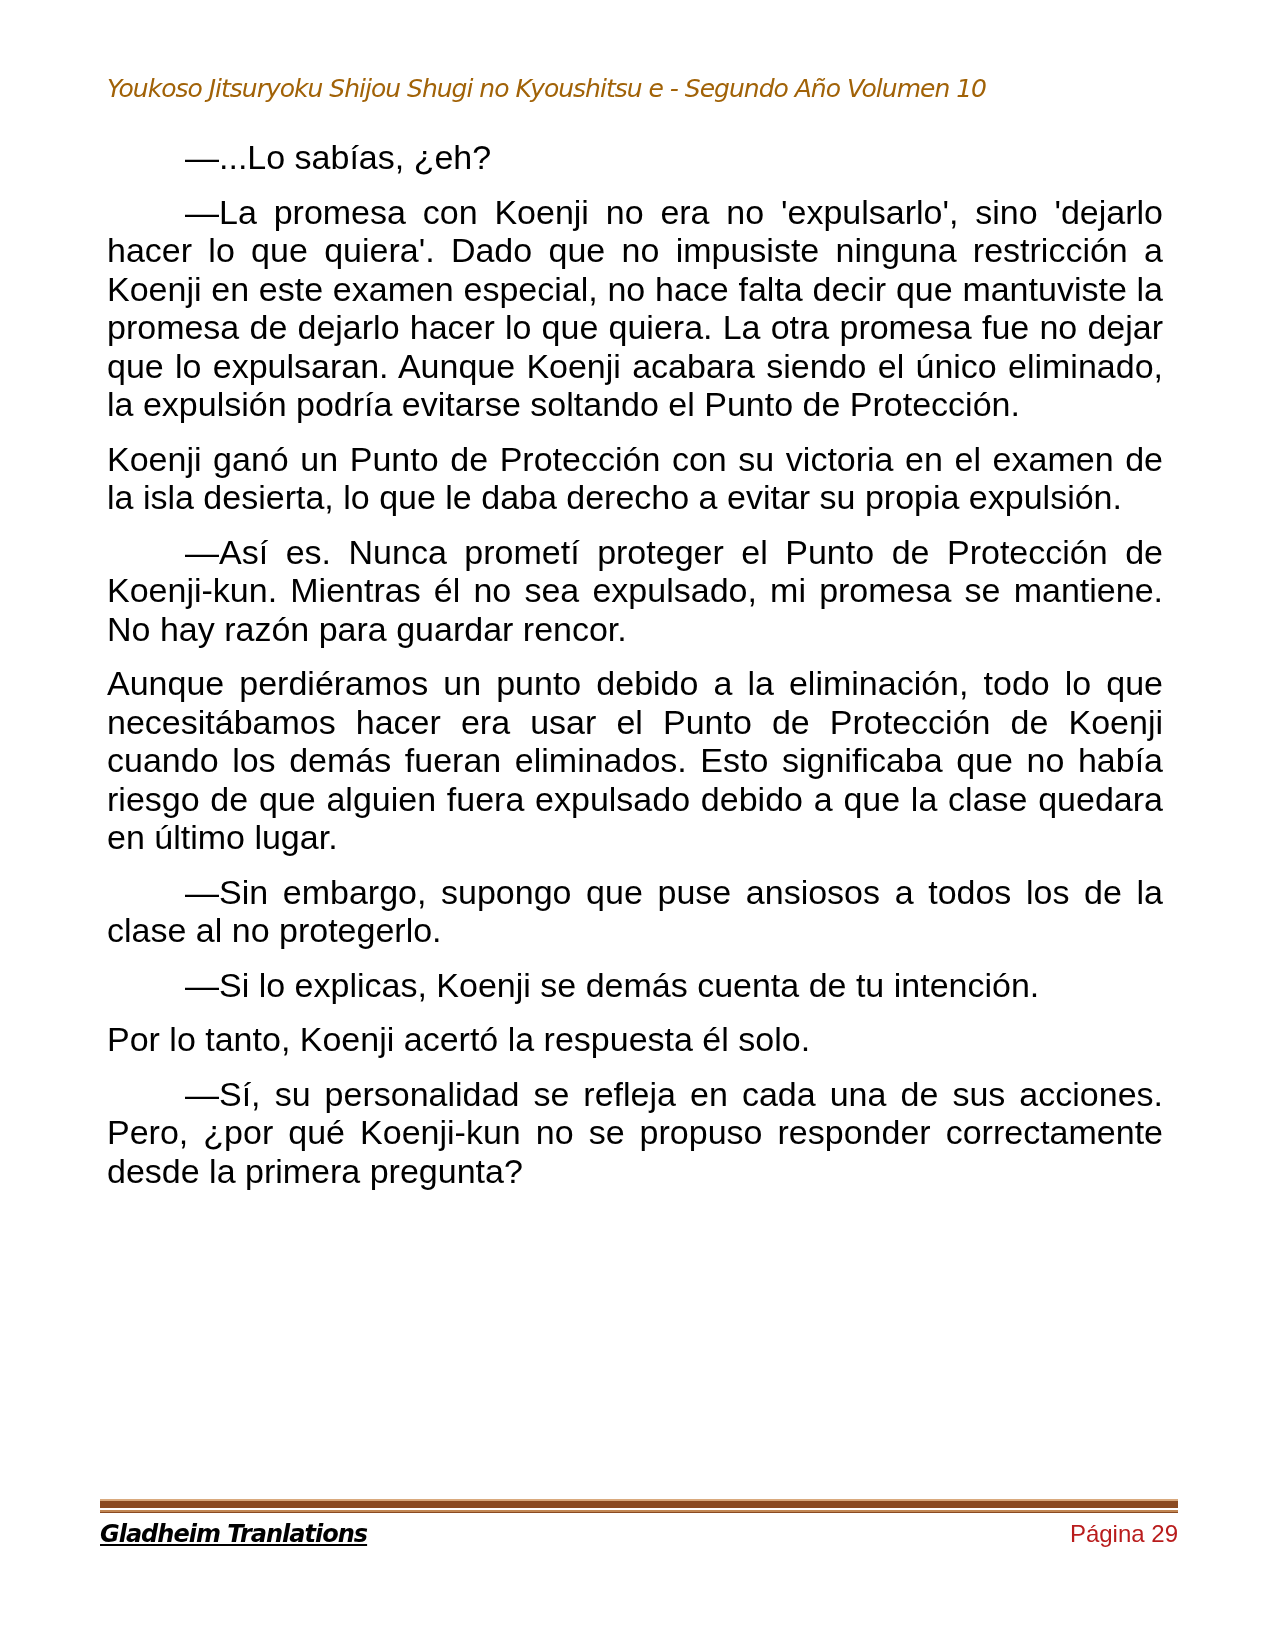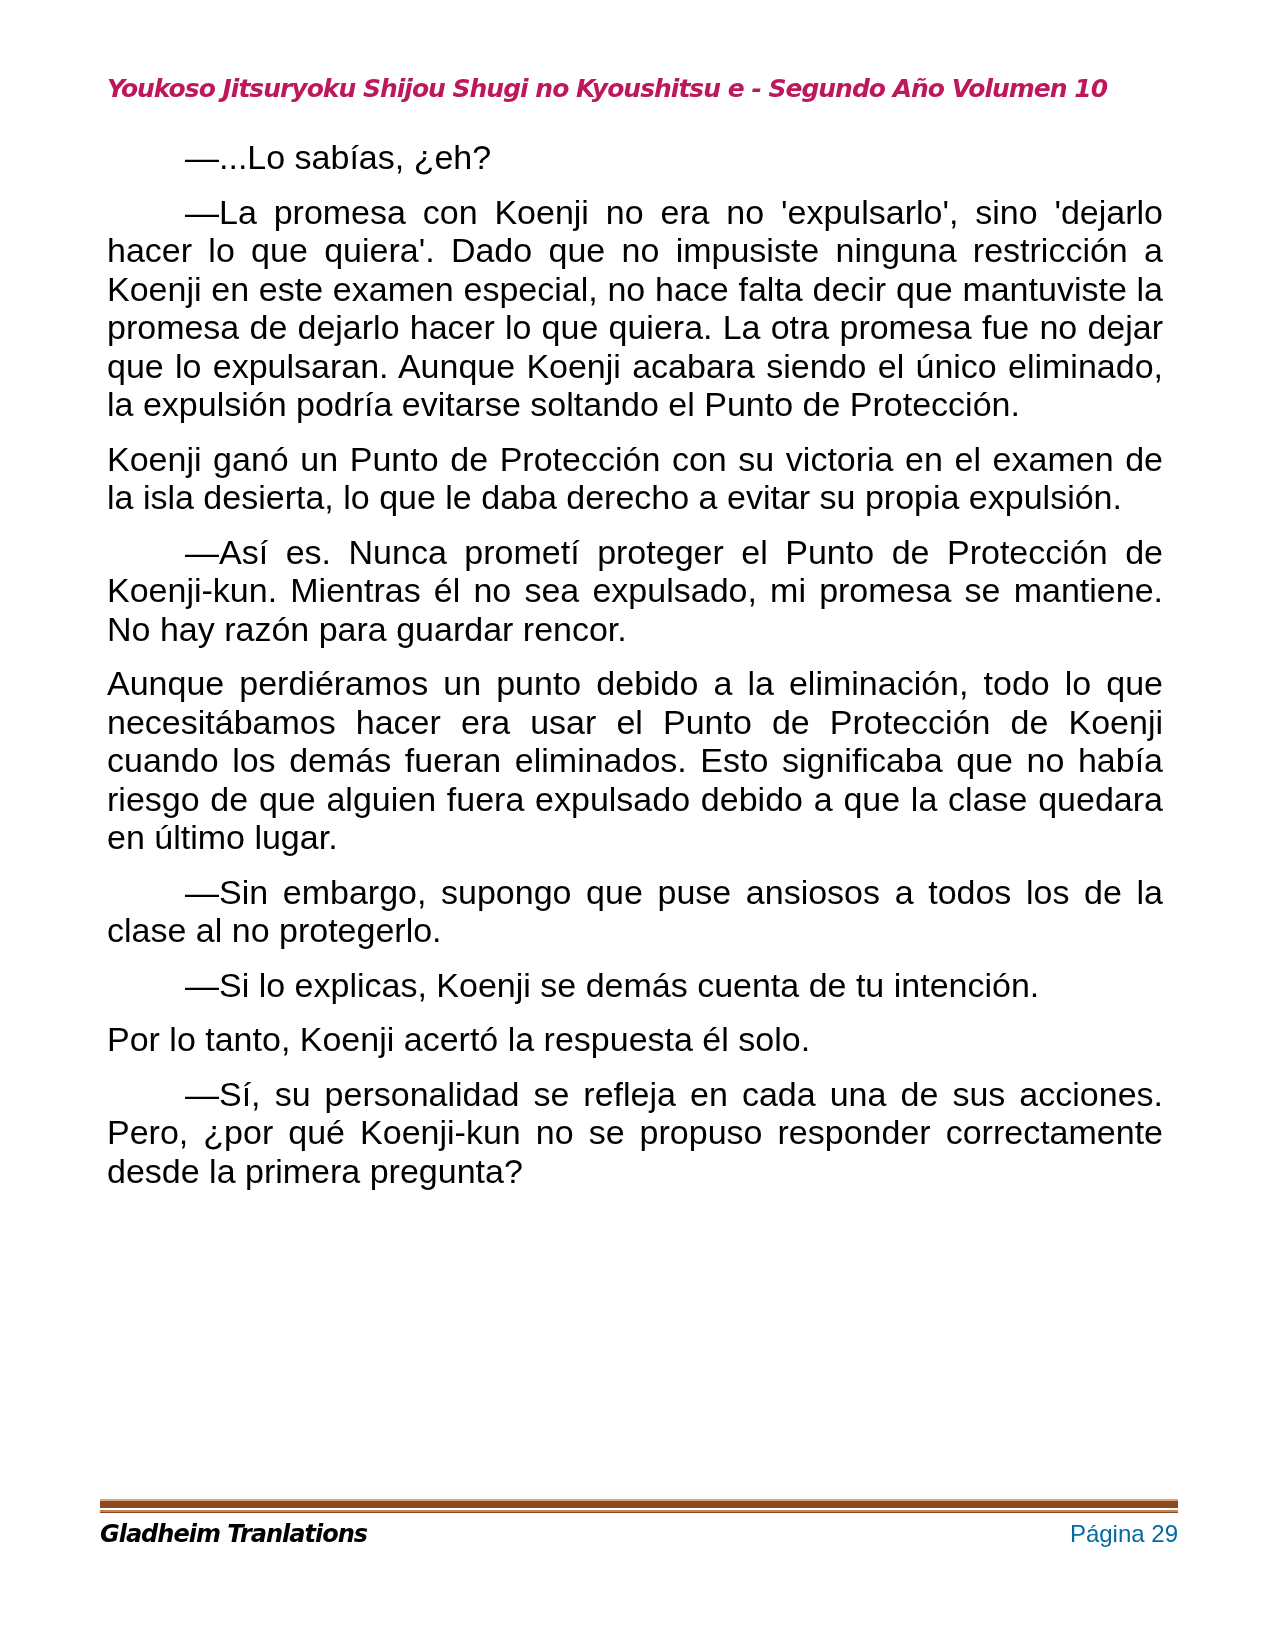--- a/index.html
+++ b/index.html
@@ -18,25 +18,25 @@
     background: #ffffff;
   }
   .page-header {
     position: absolute;
     top: 74px;
     left: 107px;
     right: 113px;
   }
   .header-title {
     font-family: "DejaVu Sans", sans-serif;
-    font-weight: 700;
+    font-weight: 400;
     font-style: italic;
     font-size: 25px;
     letter-spacing: -1px;
-    color: #be185d;
+    color: #a16207;
     white-space: nowrap;
   }
   .content {
     position: absolute;
     top: 138px;
     left: 107px;
     width: 1056px;
   }
   .para {
     font-size: 34px;
@@ -62,25 +62,26 @@
     justify-content: space-between;
     align-items: baseline;
   }
   .translator-credit {
     font-family: "DejaVu Sans", sans-serif;
     font-weight: 800;
     font-style: italic;
     font-size: 24px;
     letter-spacing: -1px;
     color: #000000;
+    text-decoration: underline;
   }
   .page-number {
     font-size: 24px;
     font-weight: 400;
-    color: #0369a1;
+    color: #b91c1c;
   }
 </style>
 </head>
 <body>
 
 <div class="page">
 
   <div class="page-header">
     <div class="header-title">Youkoso Jitsuryoku Shijou Shugi no Kyoushitsu e - Segundo Año Volumen 10</div>
   </div>

